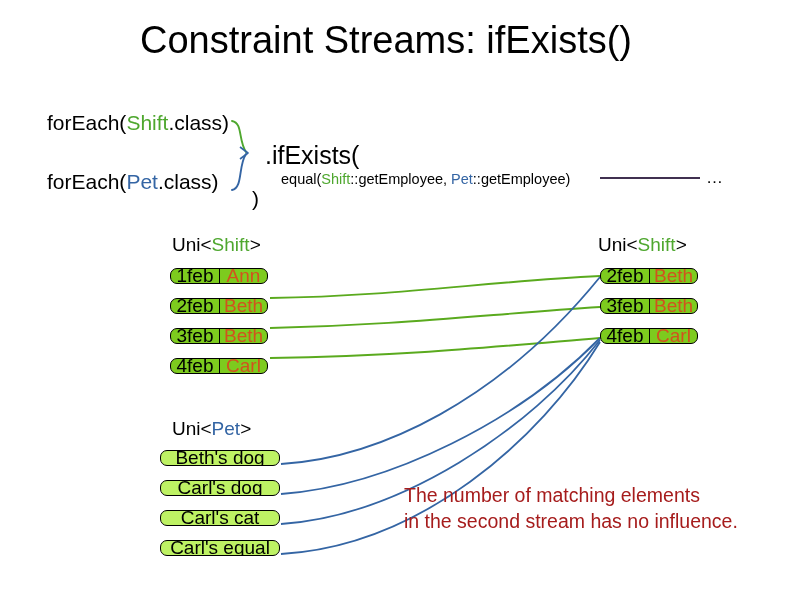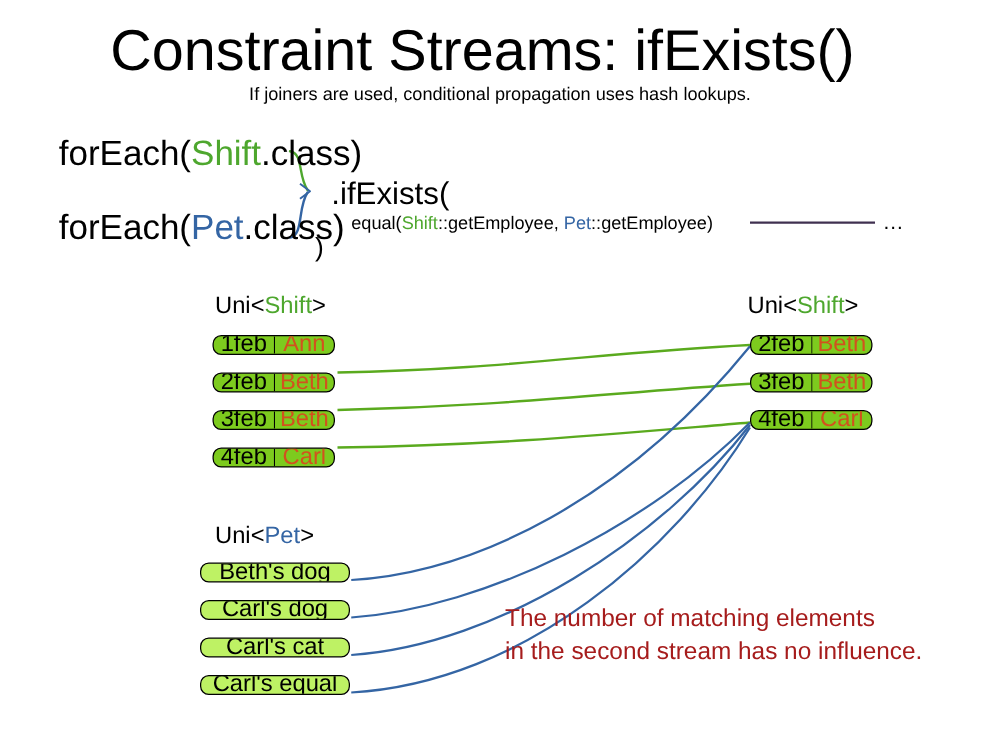--- a/index.html
+++ b/index.html
@@ -27,39 +27,39 @@
     width: 800px;
     height: 600px;
     pointer-events: none;
   }
   .title {
     position: absolute;
     left: 0;
     top: 17px;
     width: 772px;
     text-align: center;
-    font-size: 46px;
+    font-size: 38px;
     line-height: 46px;
     font-weight: normal;
     letter-spacing: 0px;
     white-space: nowrap;
   }
   .subtitle {
     position: absolute;
     left: 0;
     top: 66px;
     width: 800px;
     text-align: center;
     font-size: 14.5px;
     line-height: 20px;
     white-space: nowrap;
   }
   .code-line {
     position: absolute;
-    font-size: 28px;
+    font-size: 21px;
     line-height: 26px;
     white-space: nowrap;
   }
   #foreach-shift { left: 47px; top: 110px; }
   #foreach-pet   { left: 47px; top: 169px; }
   #ifexists      { left: 252px; top: 142px; font-size: 25px; margin-left: 13px; }
   #paren-close   { left: 252px; top: 186px; font-size: 21px; }
   #equal-line {
     position: absolute;
     left: 281px;
@@ -164,21 +164,20 @@
     <path d="M 270 328 C 400 325 480 315 600 307" fill="none" stroke="#5AAA1E" stroke-width="1.9"></path>
     <path d="M 270 358 C 400 356 480 348 600 338" fill="none" stroke="#5AAA1E" stroke-width="1.9"></path>
 
     <path d="M 281 464 C 380 458 500 400 600 277" fill="none" stroke="#3465A4" stroke-width="1.8"></path>
     <path d="M 281 494 C 390 486 520 420 600 338" fill="none" stroke="#3465A4" stroke-width="1.8"></path>
     <path d="M 281 524 C 400 516 530 430 600 340" fill="none" stroke="#3465A4" stroke-width="1.8"></path>
     <path d="M 281 554 C 420 546 540 440 600 342" fill="none" stroke="#3465A4" stroke-width="1.8"></path>
   </svg>
 
   <div class="title">Constraint Streams: ifExists()</div>
-  <div class="subtitle">If joiners are used, conditional propagation uses hash lookups.</div>
 
   <div class="code-line" id="foreach-shift">
     <span>forEach(</span><span class="sh">Shift</span><span>.class)</span>
   </div>
 
   <div class="code-line" id="foreach-pet">
     <span>forEach(</span><span class="pe">Pet</span><span>.class)</span>
   </div>
 
   <div class="code-line" id="ifexists">.ifExists(</div>

